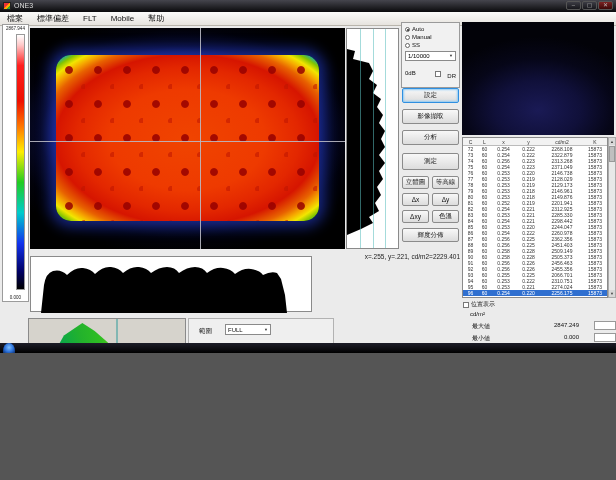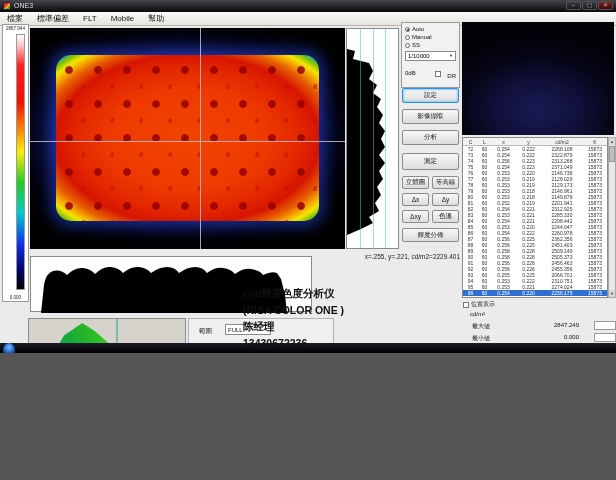--- a/index.html
+++ b/index.html
@@ -581,28 +581,20 @@
 
     <div class="m-row-label" style="top:104px">最大色差</div>
     <div class="m-box" style="left:55px;top:102px">0.176</div>
 
     <div class="btn judge-btn" style="position:absolute">判定條件設定</div>
     <div class="ok-box"></div>
     <div class="ng-box">NG</div>
   </div>
 
   <div class="contact">
-    <div>
-        <div class="cl">ccd輝度色度分析仪</div>
-        <div class="cl">(RISA COLOR ONE  )</div>
-        <div class="cl">陈经理</div>
-        <div class="cl">13430672236</div>
-        <div class="cl">QQ:569192379</div>
-        <div class="cl">chenlian21@163.com</div>
-      </div>
   </div>
 
   <div class="calib">
     <div class="calib-title">校正參數</div>
     <div class="calib-field" style="top:12px">ONE3 F2.8</div>
     <div class="calib-field" style="top:28px">chroma7123</div>
     <div class="calib-label" style="left:8px;top:46px">放大</div>
     <div class="calib-label" style="left:62px;top:46px">多重畫面</div>
     <div class="cbtn" style="left:8px;width:15px">x2</div>
     <div class="cbtn" style="left:25px;width:15px">x4</div>

